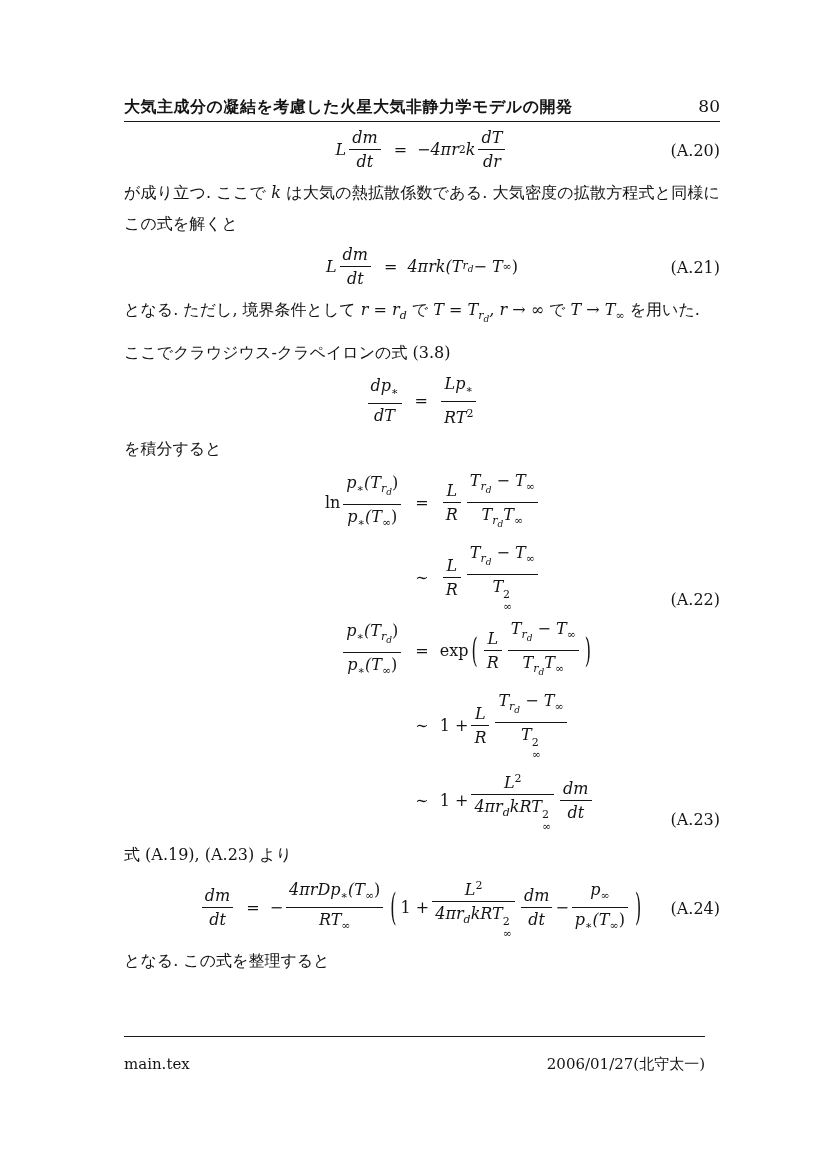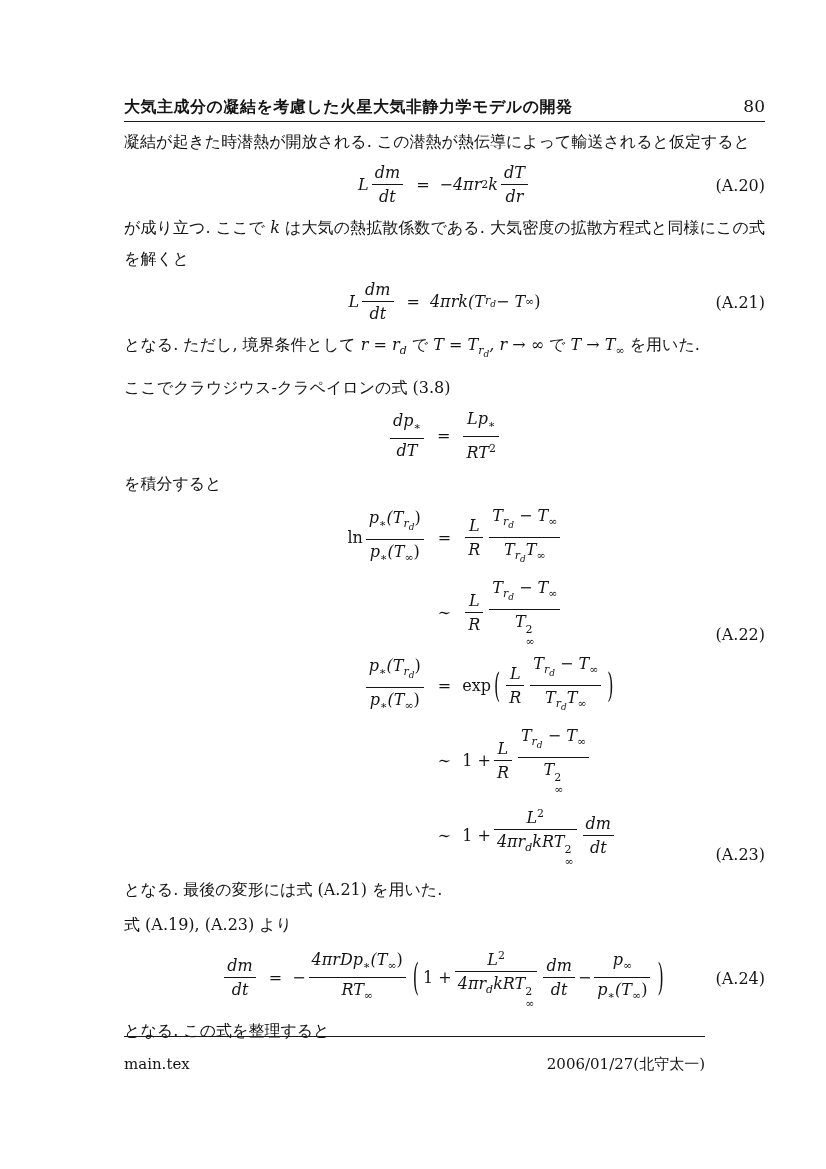--- a/index.html
+++ b/index.html
@@ -1,21 +1,21 @@
 <!DOCTYPE html>
 <html><head>
 <meta charset="utf-8">
 <style>
   html,body{margin:0;padding:0}
   body{
     width:826px;height:1169px;background:#ffffff;color:#141414;
     font-family:"DejaVu Serif","Liberation Serif",serif;
     font-size:16px;position:relative;overflow:hidden;
   }
-  .page{position:absolute;inset:0;padding:0 61px 0 124px}
+  .page{position:absolute;inset:0;padding:0 106px 0 124px}
 
   
   .hd{padding-top:96px}
   .hrow{display:flex;justify-content:space-between;align-items:baseline}
   .htitle{
     font-family:"DejaVu Sans","Liberation Sans",sans-serif;
     font-weight:bold;font-size:16px;letter-spacing:.5px;
   }
   .hpage{font-weight:normal;font-size:17px}
   .hrule{border-bottom:1.6px solid #1a1a1a;margin-top:3px}
@@ -69,23 +69,20 @@
 
   <div class="hd">
     <div class="hrow">
       <span class="htitle">大気主成分の凝結を考慮した火星大気非静力学モデルの開発</span>
       <span class="hpage">80</span>
     </div>
     <div class="hrule"></div>
   </div>
 
 
-  <p class="para">
-    <span>凝結が起きた時潜熱が開放される. この潜熱が熱伝導によって輸送されると仮定すると</span>
-  </p>
 
   <div class="eq">
     <span class="m">L</span>
     <span class="f">
         <span class="nu m">dm</span>
         <span class="de m">dt</span>
       </span>
     <span class="rel">=</span>
     <span class="m">−4πr</span>
       <span class="s">2</span>
@@ -227,23 +224,20 @@
             </span></span>
         </span>
       <span class="f">
           <span class="nu m">dm</span>
           <span class="de m">dt</span>
         </span>
     </div>
     <span class="tag">(A.23)</span>
   </div>
 
-  <p class="para">
-    <span>となる. 最後の変形には式 (A.21) を用いた.</span>
-  </p>
 
   <p class="para">
     <span>式 (A.19), (A.23) より</span>
   </p>
 
   <div class="eq">
     <span class="f">
         <span class="nu m">dm</span>
         <span class="de m">dt</span>
       </span>

